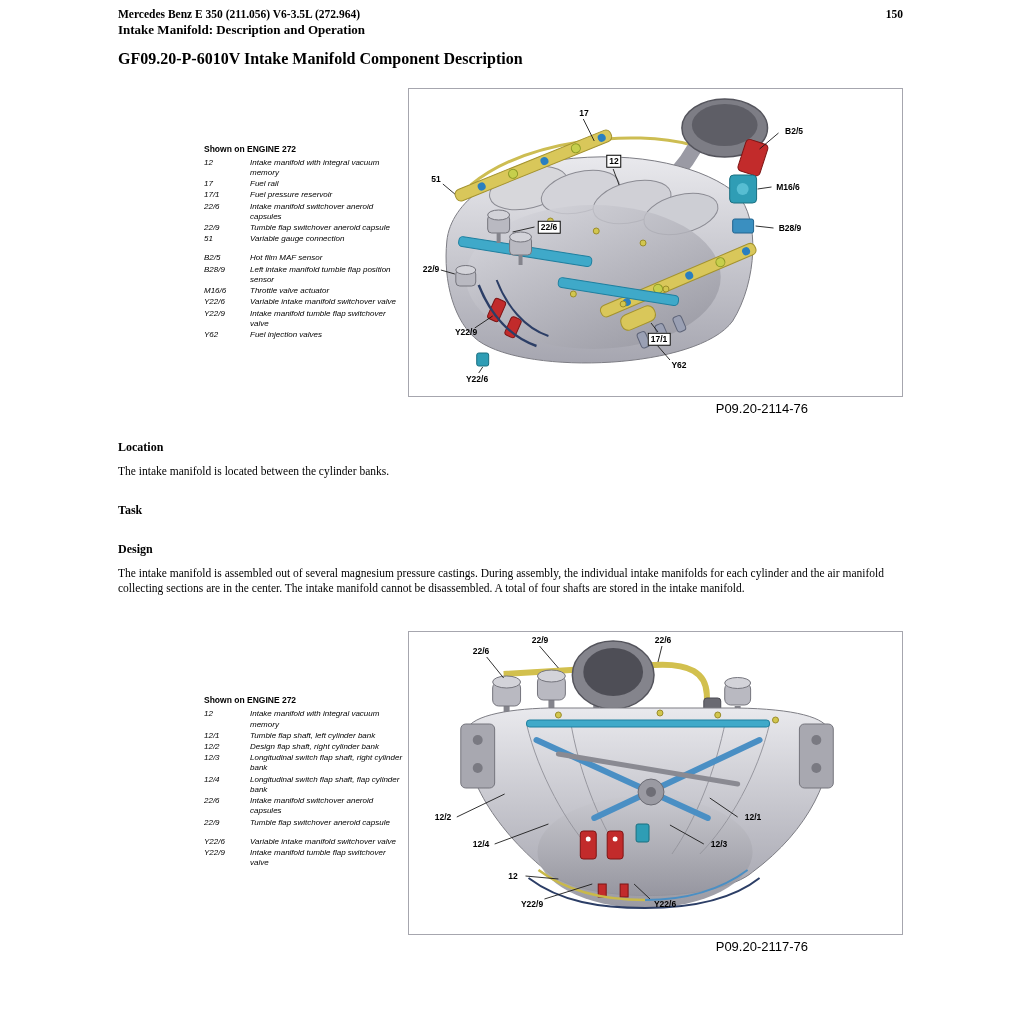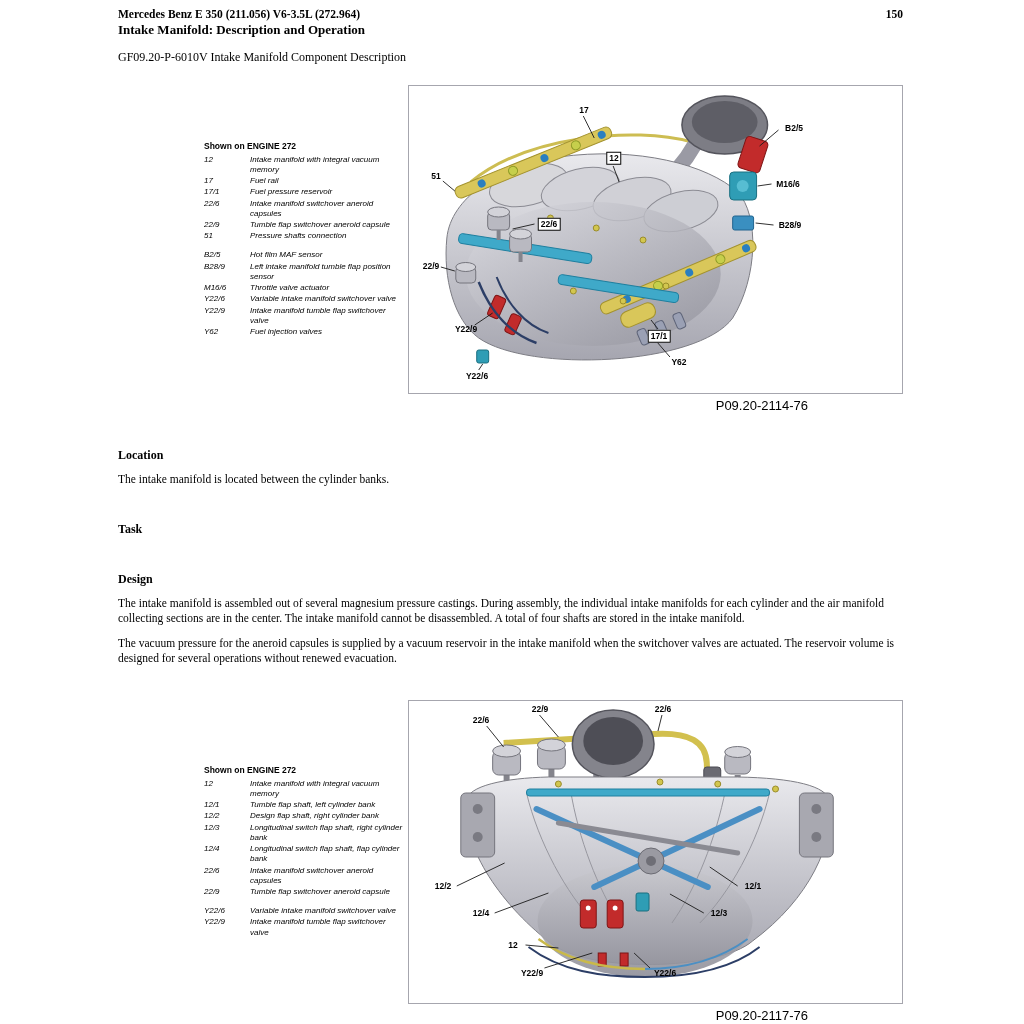--- a/index.html
+++ b/index.html
@@ -1,42 +1,42 @@
 <!DOCTYPE html>
 <html><head>
 <meta charset="utf-8">
 <style>
   *{margin:0;padding:0;box-sizing:border-box}
   html,body{width:1024px;height:1024px}
   body{background:#fff;color:#000;font-family:"Liberation Serif",serif;overflow:hidden}
   .page{position:relative;width:1024px;height:1024px;padding:8px 121px 0 118px}
   .header-row{display:flex;justify-content:space-between;align-items:baseline;font-size:11.5px;font-weight:bold}
   .doc-title{font-size:13px;font-weight:bold;margin-top:2px}
-  .doc-subtitle{font-size:12px;font-weight:normal;margin-top:12px}
+  .doc-subtitle{font-size:16px;font-weight:bold;margin-top:12px}
   .figure-block{margin-top:20px}
   .figure-block.fig2{margin-top:34px}
   .figure-row{display:flex;align-items:center}
   .legend{width:204px;margin-left:86px;padding-top:8px;flex:none;
           font-family:"Liberation Sans",sans-serif;font-size:8px;line-height:1.28}
   .legend-title{font-size:8.5px;font-weight:bold;margin-bottom:3px;font-style:normal}
   .legend-group{margin-bottom:9px}
   .legend-row{display:flex;font-style:italic;margin-bottom:1px}
   .legend-key{width:46px;flex:none}
   .legend-desc{flex:1;padding-right:4px}
   .figure-frame{position:relative;flex:none;width:495px;background:#fff;border:1px solid #a6a6ae}
   .figure-frame.f1{height:309px}
   .figure-frame.f2{height:304px}
   .figure-frame svg{display:block;width:100%;height:100%}
   .callout-layer{position:absolute;inset:0}
   .callout{position:absolute;transform:translate(-50%,-50%);white-space:nowrap;line-height:1;
            font-family:"Liberation Sans",sans-serif;font-size:8.5px;font-weight:bold}
   .callout.boxed{border:1px solid #000;background:#fff;padding:1px 2px}
   .figure-id{font-family:"Liberation Sans",sans-serif;font-size:13px;text-align:right;
              padding-right:95px;margin-top:4px}
-  .sec-h{font-size:12px;font-weight:bold;margin-top:35px}
+  .sec-h{font-size:12px;font-weight:bold;margin-top:24px}
   .sec-p{font-size:11.5px;margin-top:9px;line-height:1.32}
 </style>
 </head>
 <body>
 
 <div class="page">
 
   <div class="header-row">
     <span>Mercedes Benz E 350 (211.056) V6-3.5L (272.964)</span>
     <span>150</span>
@@ -65,21 +65,21 @@
             <div class="legend-row">
               <span class="legend-key">22/6</span>
               <span class="legend-desc">Intake manifold switchover aneroid capsules</span>
             </div>
             <div class="legend-row">
               <span class="legend-key">22/9</span>
               <span class="legend-desc">Tumble flap switchover aneroid capsule</span>
             </div>
             <div class="legend-row">
               <span class="legend-key">51</span>
-              <span class="legend-desc">Pressure shafts connection</span>
+              <span class="legend-desc">Variable gauge connection</span>
             </div>
           </div>
           <div class="legend-group">
             <div class="legend-row">
               <span class="legend-key">B2/5</span>
               <span class="legend-desc">Hot film MAF sensor</span>
             </div>
             <div class="legend-row">
               <span class="legend-key">B28/9</span>
               <span class="legend-desc">Left intake manifold tumble flap position sensor</span>
@@ -229,21 +229,20 @@
       </div>
     </div>
     <div class="figure-id">P09.20-2114-76</div>
   </div>
 
   <div class="sec-h">Location</div>
   <div class="sec-p">The intake manifold is located between the cylinder banks.</div>
   <div class="sec-h">Task</div>
   <div class="sec-h">Design</div>
   <div class="sec-p">The intake manifold is assembled out of several magnesium pressure castings. During assembly, the individual intake manifolds for each cylinder and the air manifold collecting sections are in the center. The intake manifold cannot be disassembled. A total of four shafts are stored in the intake manifold.</div>
-  <div class="sec-p">The vacuum pressure for the aneroid capsules is supplied by a vacuum reservoir in the intake manifold when the switchover valves are actuated. The reservoir volume is designed for several operations without renewed evacuation.</div>
 
   <div class="figure-block fig2">
     <div class="figure-row">
       <div class="legend" id="legend2">
           <div class="legend-title">Shown on ENGINE 272</div>
           <div class="legend-group">
             <div class="legend-row">
               <span class="legend-key">12</span>
               <span class="legend-desc">Intake manifold with integral vacuum memory</span>
             </div>

